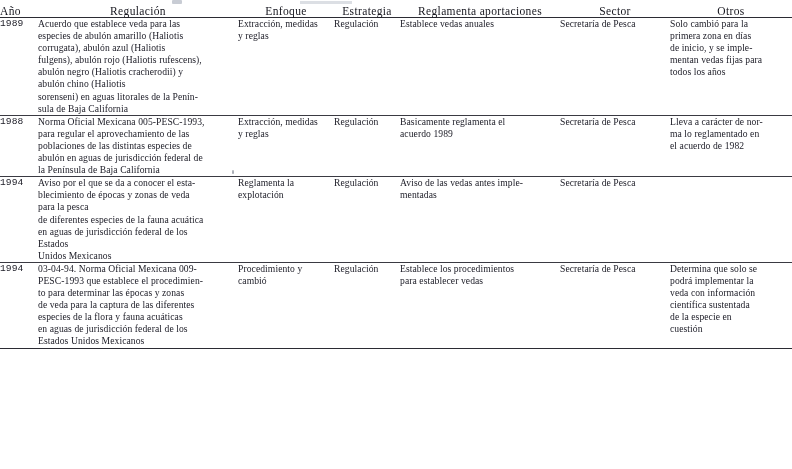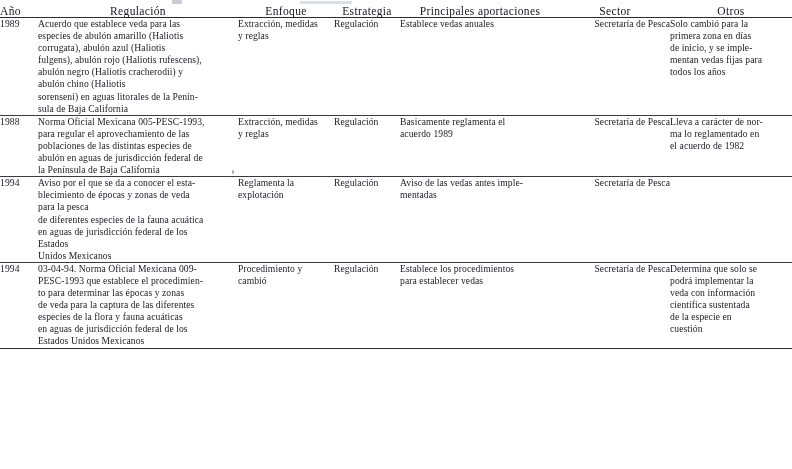--- a/index.html
+++ b/index.html
@@ -93,26 +93,27 @@
     line-height: 12.1px;
     color: #21212b;
     padding-top: 8px;
     padding-bottom: 9px;
     padding-right: 7px;
     letter-spacing: 0.08px;
   }
   td.c-ano {
     padding-left: 11px;
     white-space: nowrap;
+    font-family: Liberation Mono, monospace;
   }
   td.c-reg   { padding-left: 2px; }
   td.c-enf   { padding-left: 3px; }
   td.c-est   { padding-left: 2px; }
   td.c-prin  { padding-left: 2px; }
-  td.c-sec   { padding-left: 2px; white-space: nowrap; text-align: right; }
+  td.c-sec   { padding-left: 2px; white-space: nowrap; }
   td.c-otros { padding-left: 3px; padding-right: 10px; }
 
   .cell-text {
     display: block;
     white-space: pre-line;
   }
 
   
   .speck {
     position: absolute;
@@ -142,21 +143,21 @@
       <col style="width:160px">
       <col style="width:110px">
       <col style="width:122px">
     </colgroup>
     <thead>
       <tr>
         <th class="h-ano">Año</th>
         <th class="h-reg">Regulación</th>
         <th class="h-enf">Enfoque</th>
         <th class="h-est">Estrategia</th>
-        <th class="h-prin">Principales aportaciones</th>
+        <th class="h-prin">Reglamenta aportaciones</th>
         <th class="h-sec">Sector</th>
         <th class="h-otros">Otros</th>
       </tr>
     </thead>
     <tbody>
 
       <tr>
         <td class="c-ano">
             <span class="cell-text">1989</span>
           </td>

